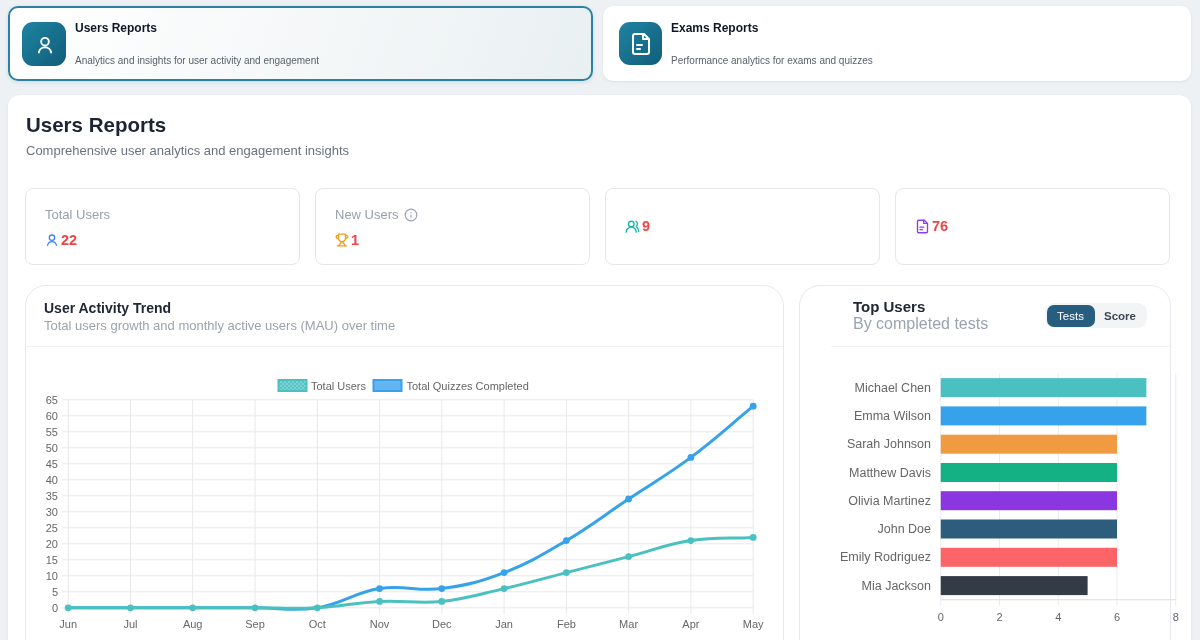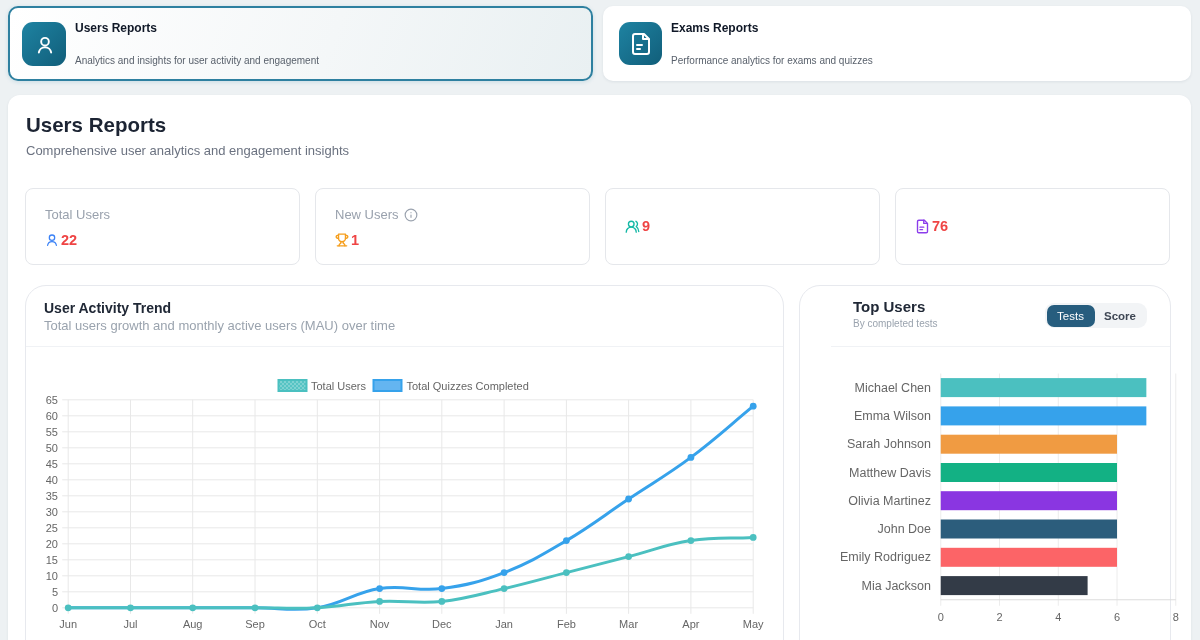--- a/index.html
+++ b/index.html
@@ -19,21 +19,21 @@
 .stat { position:absolute; top:188px; width:275px; height:77px; border:1px solid #e5e7eb; border-radius:8px; background:#fff; padding:19px 19px 0 19px; }
 .stat .lbl { font-size:13px; color:#99a1ad; line-height:14px; display:flex; align-items:center; gap:5px; }
 .stat .val { margin-top:10px; display:flex; align-items:center; gap:2px; font-size:14.5px; font-weight:bold; color:#ef4444; }
 .card { position:absolute; top:285px; height:378px; background:#fff; border:1px solid #e7e9ee; border-radius:21px; }
 .cardL { left:25px; width:759px; }
 .cardR { left:799px; width:372px;padding-left:31px; }
 .chead { height:61px; border-bottom:1px solid #f0f2f5; padding:14px 0 0 18px; position:relative; }
 .ctitle { font-size:14px; font-weight:bold; color:#202836; line-height:17px; }
 .cardR .ctitle { font-size:15px; } .cardR .chead { padding-left:22px; padding-top:12px; }
 .csub { font-size:13px; color:#9aa3ae; line-height:15px; margin-top:1px; }
-.cardR .csub { font-size:10px; }
+.cardR .csub { font-size:16px; }
 .toggle { position:absolute; right:23px; top:17px; background:#f2f4f6; border-radius:9px; padding:1.5px; display:flex; height:25px; }
 .tbtn { font-size:11.5px; display:flex; align-items:center; justify-content:center; border-radius:7px; color:#3f4754;font-weight:bold; }
 .tbtn.on { background:#275d7e; color:#fff; font-weight:normal; width:48px; }
 .tbtn.off { width:51px; }
 svg text { font-family:"Liberation Sans", sans-serif; }
 </style>
 </head>
 <body>
 
 <div class="navcard nav1">

